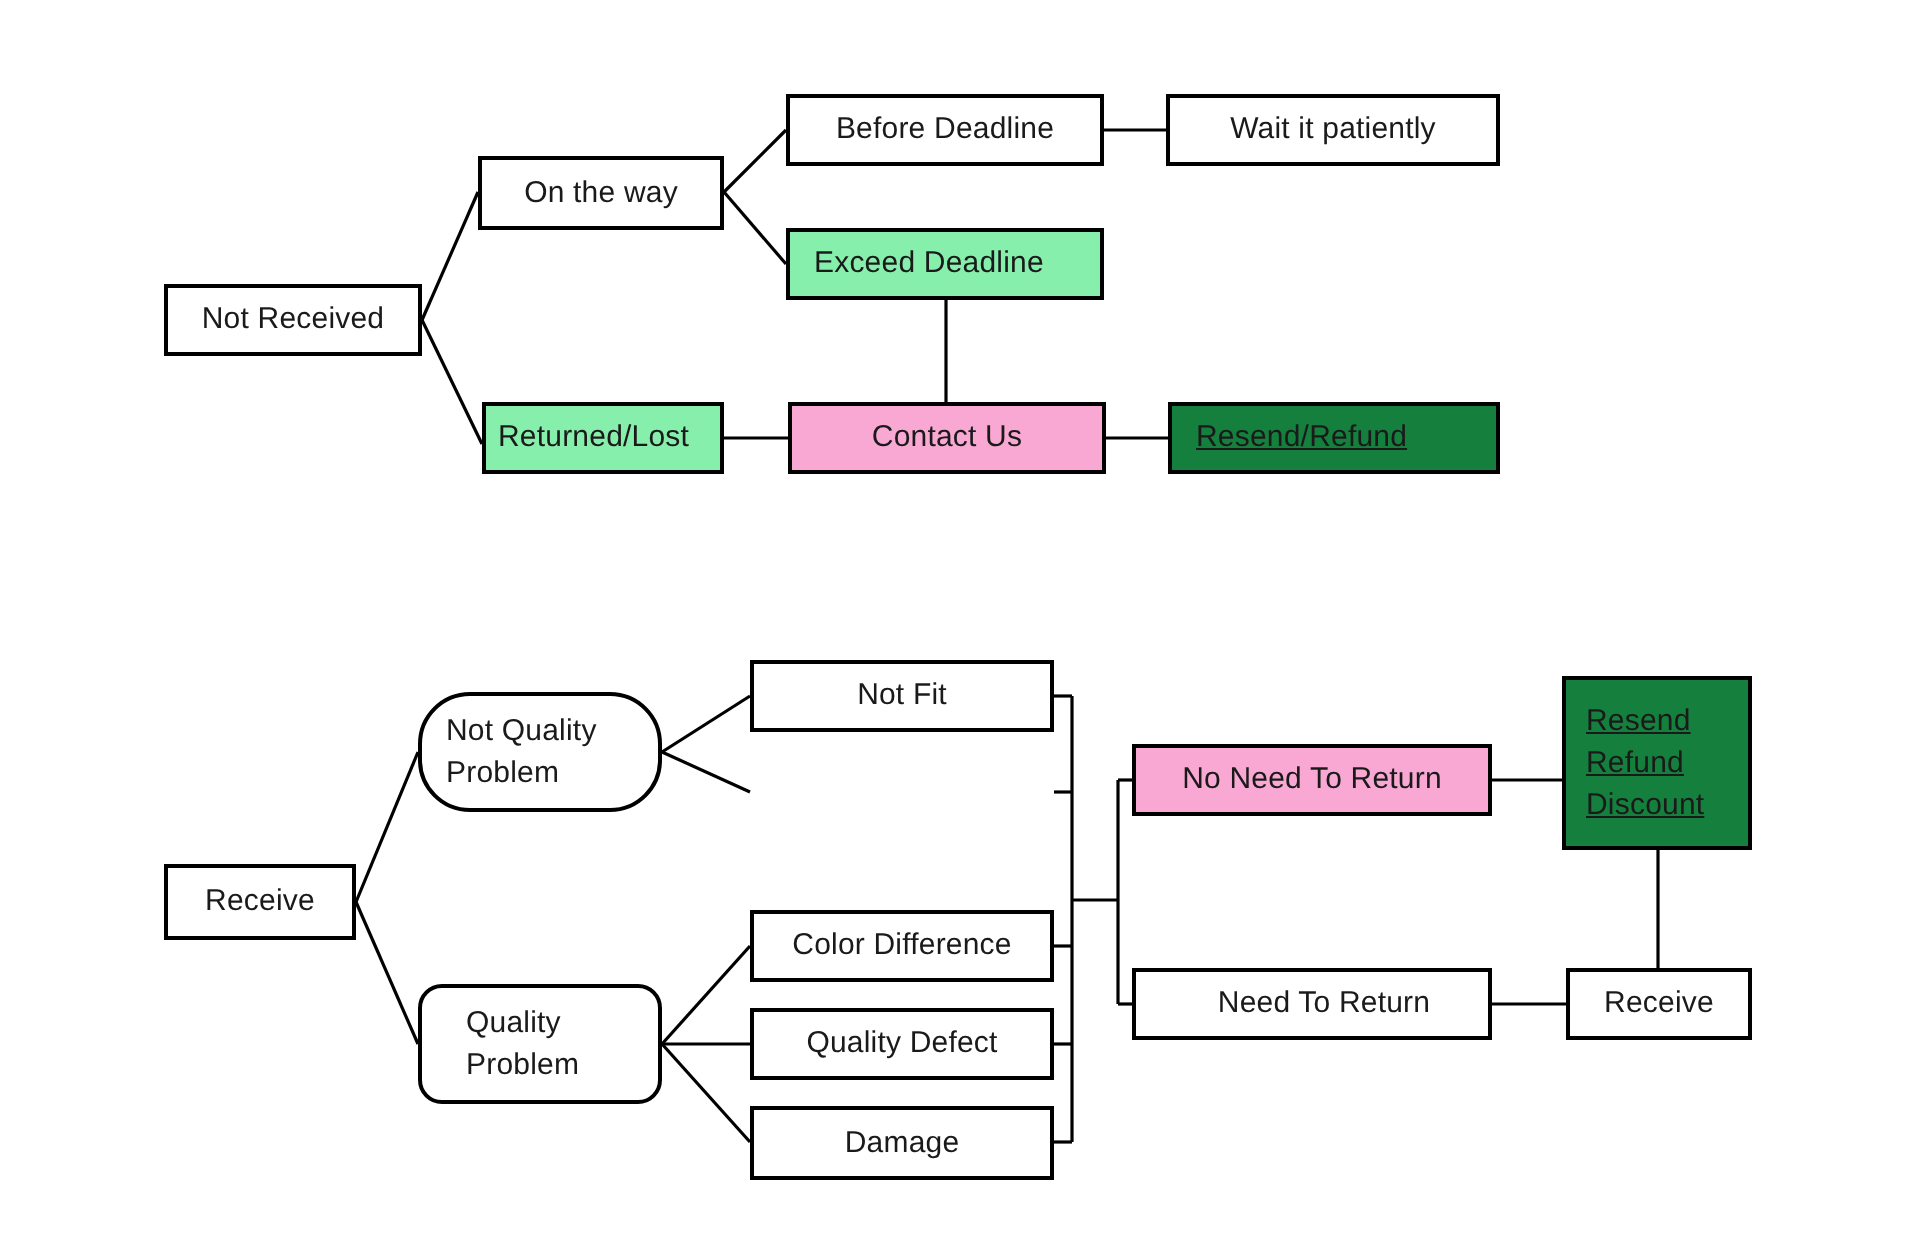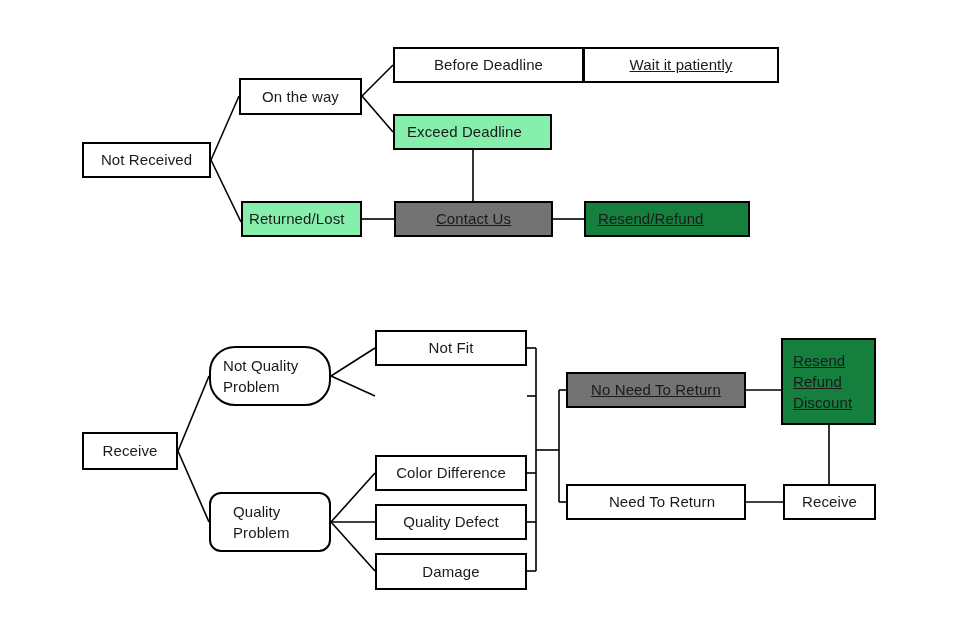--- a/index.html
+++ b/index.html
@@ -40,21 +40,21 @@
     letter-spacing: 0.1px;
     white-space: pre-line;
     padding: 0 4px;
   }
   .node.left-align {
     justify-content: flex-start;
     padding-left: 12px;
     text-align: left;
   }
   .node.fill-green  { background: #86efac; }
-  .node.fill-red    { background: #737373; text-decoration: underline; }
+  .node.fill-red    { background: #f9a8d4; }
   .node.fill-blue   { background: #15803d; text-decoration: underline; }
   .node.fill-white  { background: #ffffff; }
 </style>
 </head>
 <body>
 
 <div id="canvas">
 
   <svg id="edges" width="960" height="629" viewBox="0 0 960 629" stroke="#000000" stroke-width="1.6" fill="none" shape-rendering="geometricPrecision">
 
@@ -104,23 +104,23 @@
 
     <path d="M 746 502 L 783 502"></path>
 
     <path d="M 829 425 L 829 484"></path>
   </svg>
 
   <div class="node fill-white" style="left:82px;  top:142px; width:129px; height:36px;">Not Received</div>
 
   <div class="node fill-white" style="left:239px; top:78px;  width:123px; height:37px;">On the way</div>
 
-  <div class="node fill-white" style="left:393px; top:47px;  width:191px; height:36px;">Before Deadline</div>
+  <div class="node fill-white" style="left:393px; top:47px;  width:159px; height:36px;">Before Deadline</div>
 
-  <div class="node fill-white" style="left:583px; top:47px;  width:196px; height:36px;text-decoration:underline;">Wait it patiently</div>
+  <div class="node fill-white" style="left:583px; top:47px;  width:167px; height:36px;">Wait it patiently</div>
 
   <div class="node fill-green left-align" style="left:393px; top:114px; width:159px; height:36px;">Exceed Deadline</div>
 
   <div class="node fill-green left-align" style="left:241px; top:201px; width:121px; height:36px; padding-left:6px;">Returned/Lost</div>
 
   <div class="node fill-red" style="left:394px; top:201px; width:159px; height:36px;">Contact Us</div>
 
   <div class="node fill-blue left-align" style="left:584px; top:201px; width:166px; height:36px;">Resend/Refund</div>
 
   <div class="node fill-white" style="left:82px;  top:432px; width:96px;  height:38px;">Receive</div>

